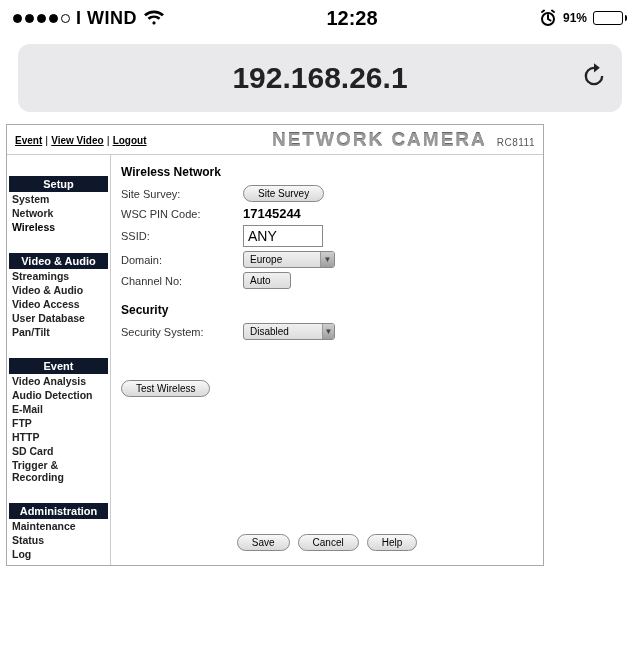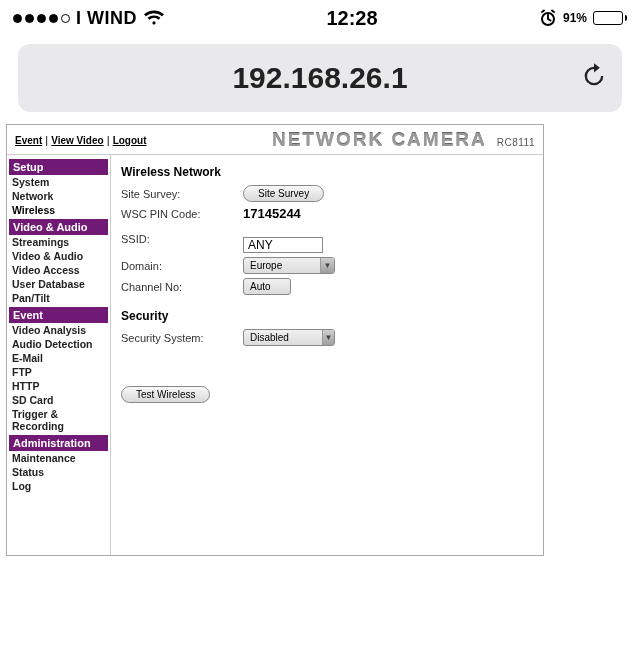--- a/index.html
+++ b/index.html
@@ -28,32 +28,32 @@
   
   .page-frame { width: 538px; margin-left: 6px; border: 1px solid #aaa; background: #fff; font-size: 11px; }
   .page-header { height: 30px; display: flex; align-items: center; justify-content: space-between; padding: 0 8px; border-bottom: 1px solid #ccc; }
   .page-header-links a { color: #000; text-decoration: underline; font-weight: bold; font-size: 10px; }
   .page-header-title { display: flex; align-items: baseline; gap: 10px; }
   .cam-title { font-family: Arial, sans-serif; font-size: 19px; font-weight: 800; letter-spacing: 2px; color: #999; text-shadow: 0 1px 0 #fff, 0 -1px 0 #666; }
   .cam-model { font-size: 10px; color: #555; letter-spacing: 0.5px; }
 
   .page-body { display: flex; min-height: 400px; }
   .sidebar { width: 104px; border-right: 1px solid #ccc; padding: 2px 2px 4px; }
-  .side-cat { background: #701a75; color: #fff; font-weight: bold; font-size: 11px; padding: 2px 4px; margin-top: 2px; }
+  .side-cat { background: #0f172a; color: #fff; font-weight: bold; font-size: 11px; padding: 2px 4px; margin-top: 19px; text-align: center; }
   .side-item { font-size: 10.5px; font-weight: bold; padding: 1px 3px; color: #222; cursor: pointer; }
   .side-item.active { color: #000; }
   .main-panel { flex: 1; padding: 6px 10px 10px; display: flex; flex-direction: column; }
   .section-h { font-weight: bold; font-size: 12px; margin: 4px 0 6px; }
   .form-grid { display: grid; grid-template-columns: 122px 200px; row-gap: 4px; align-items: center; font-size: 11px; }
   .lbl { color: #333; font-size: 11px; }
   .val-static { font-weight: bold; font-size: 13px; }
 
   
   .btn-grey { display: inline-flex; align-items: center; justify-content: center; padding: 3px 14px; min-width: 70px; height: 17px; font-size: 10px; border: 1px solid #888; border-radius: 10px; background: linear-gradient(#f8f8f8, #d9d9d9); cursor: pointer; }
-  .input-txt { width: 80px; height: 16px; border: 1px solid #888; font-size: 12px; padding: 0 4px; background: #fff; margin-top: 12px; }
+  .input-txt { width: 80px; height: 22px; border: 1px solid #888; font-size: 14px; padding: 0 4px; background: #fff; }
   .select-ctl { display: inline-flex; align-items: center; height: 17px; border: 1px solid #888; border-radius: 3px; background: linear-gradient(#f0f0f0,#dcdcdc); font-size: 10px; overflow: hidden; cursor: pointer; gap: 27px; }
   .select-ctl .sel-val { padding: 0 6px; }
   .select-ctl .sel-arrow { width: 14px; height: 100%; background: linear-gradient(#cfcfcf,#9e9e9e); display: flex; align-items: center; justify-content: center; color: #444; font-size: 8px; border-left: 1px solid #999; }
   .sel-wide { width: 92px; }
   .sel-wide .sel-val { flex:1; }
   .sel-narrow { width: 48px; }
   .sel-narrow .sel-val { flex:1; }
 
   .spacer { flex: 1; }
   .footer-btns { display: flex; gap: 8px; justify-content: center; padding: 6px 0 4px; }
@@ -185,15 +185,20 @@
           </span>
         </div>
       </div>
 
       <div class="test-row">
         <span class="btn-grey" style="min-width:50px">Test Wireless</span>
       </div>
 
       <div class="spacer"></div>
 
+      <div class="footer-btns">
+        <span class="btn-grey" style="min-width:40px">Save</span>
+        <span class="btn-grey" style="min-width:40px">Cancel</span>
+        <span class="btn-grey" style="min-width:40px">Help</span>
+      </div>
     </div>
   </div>
 </div>
 
 </body></html>

